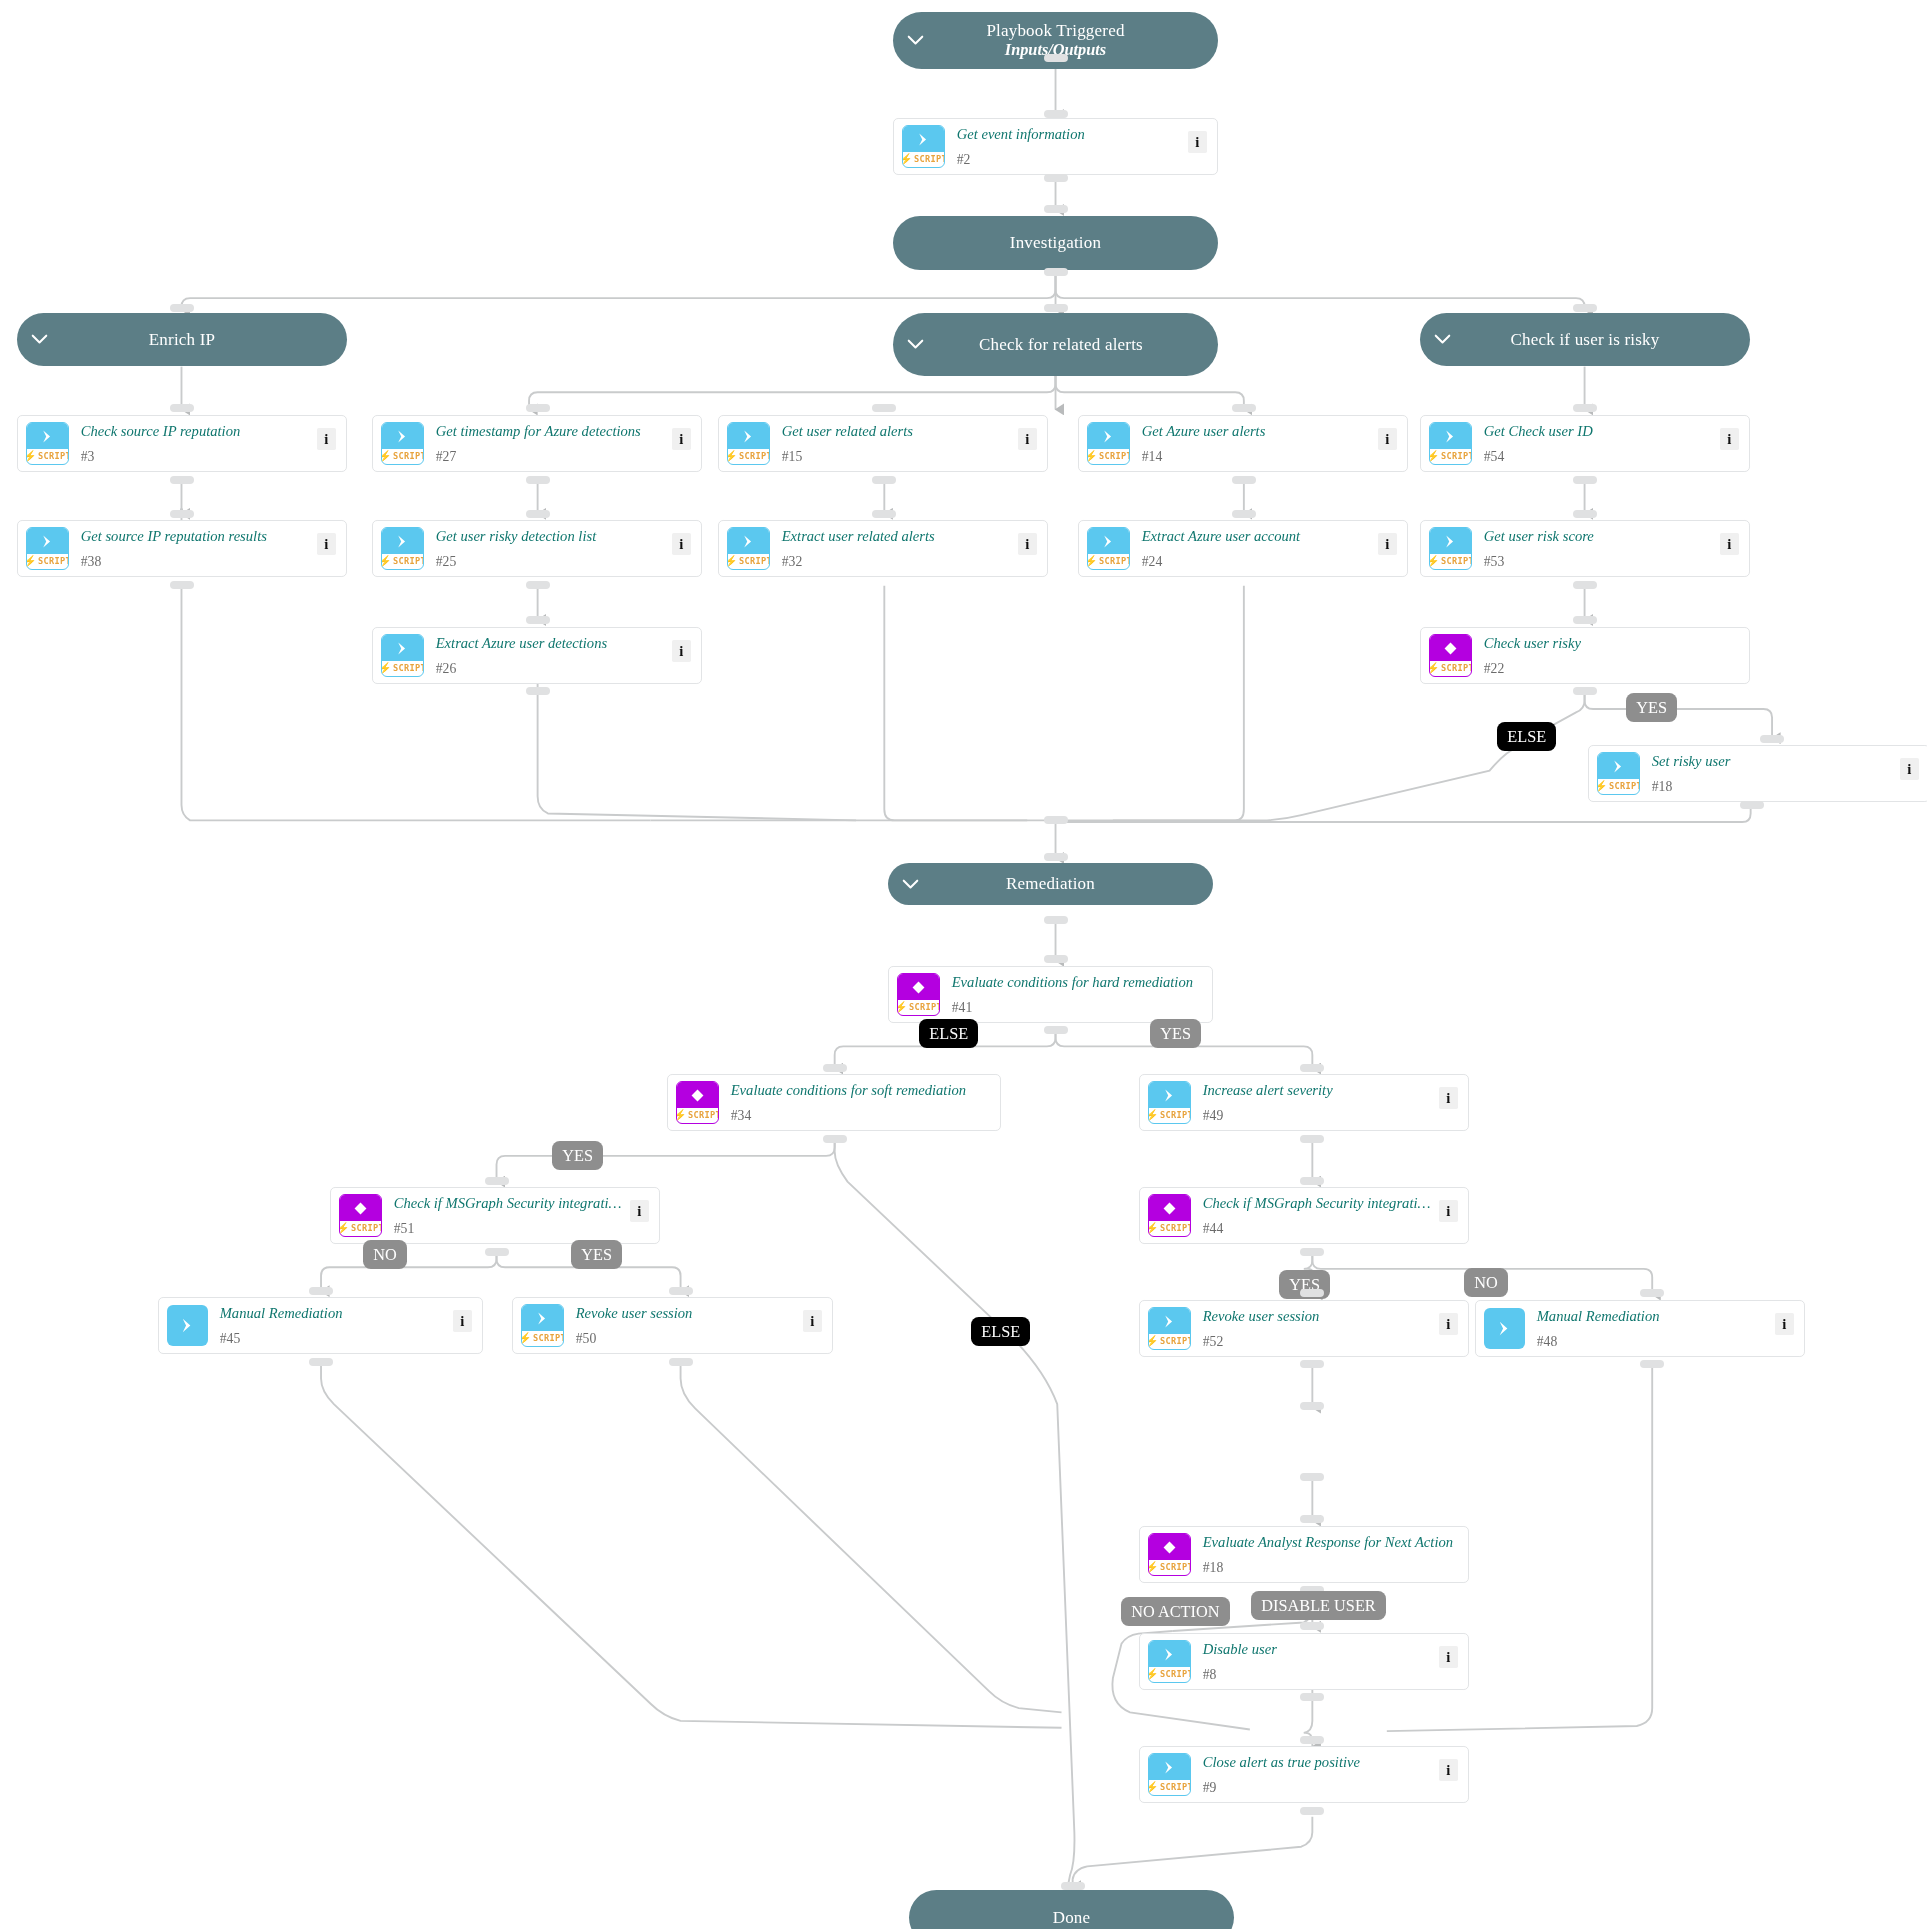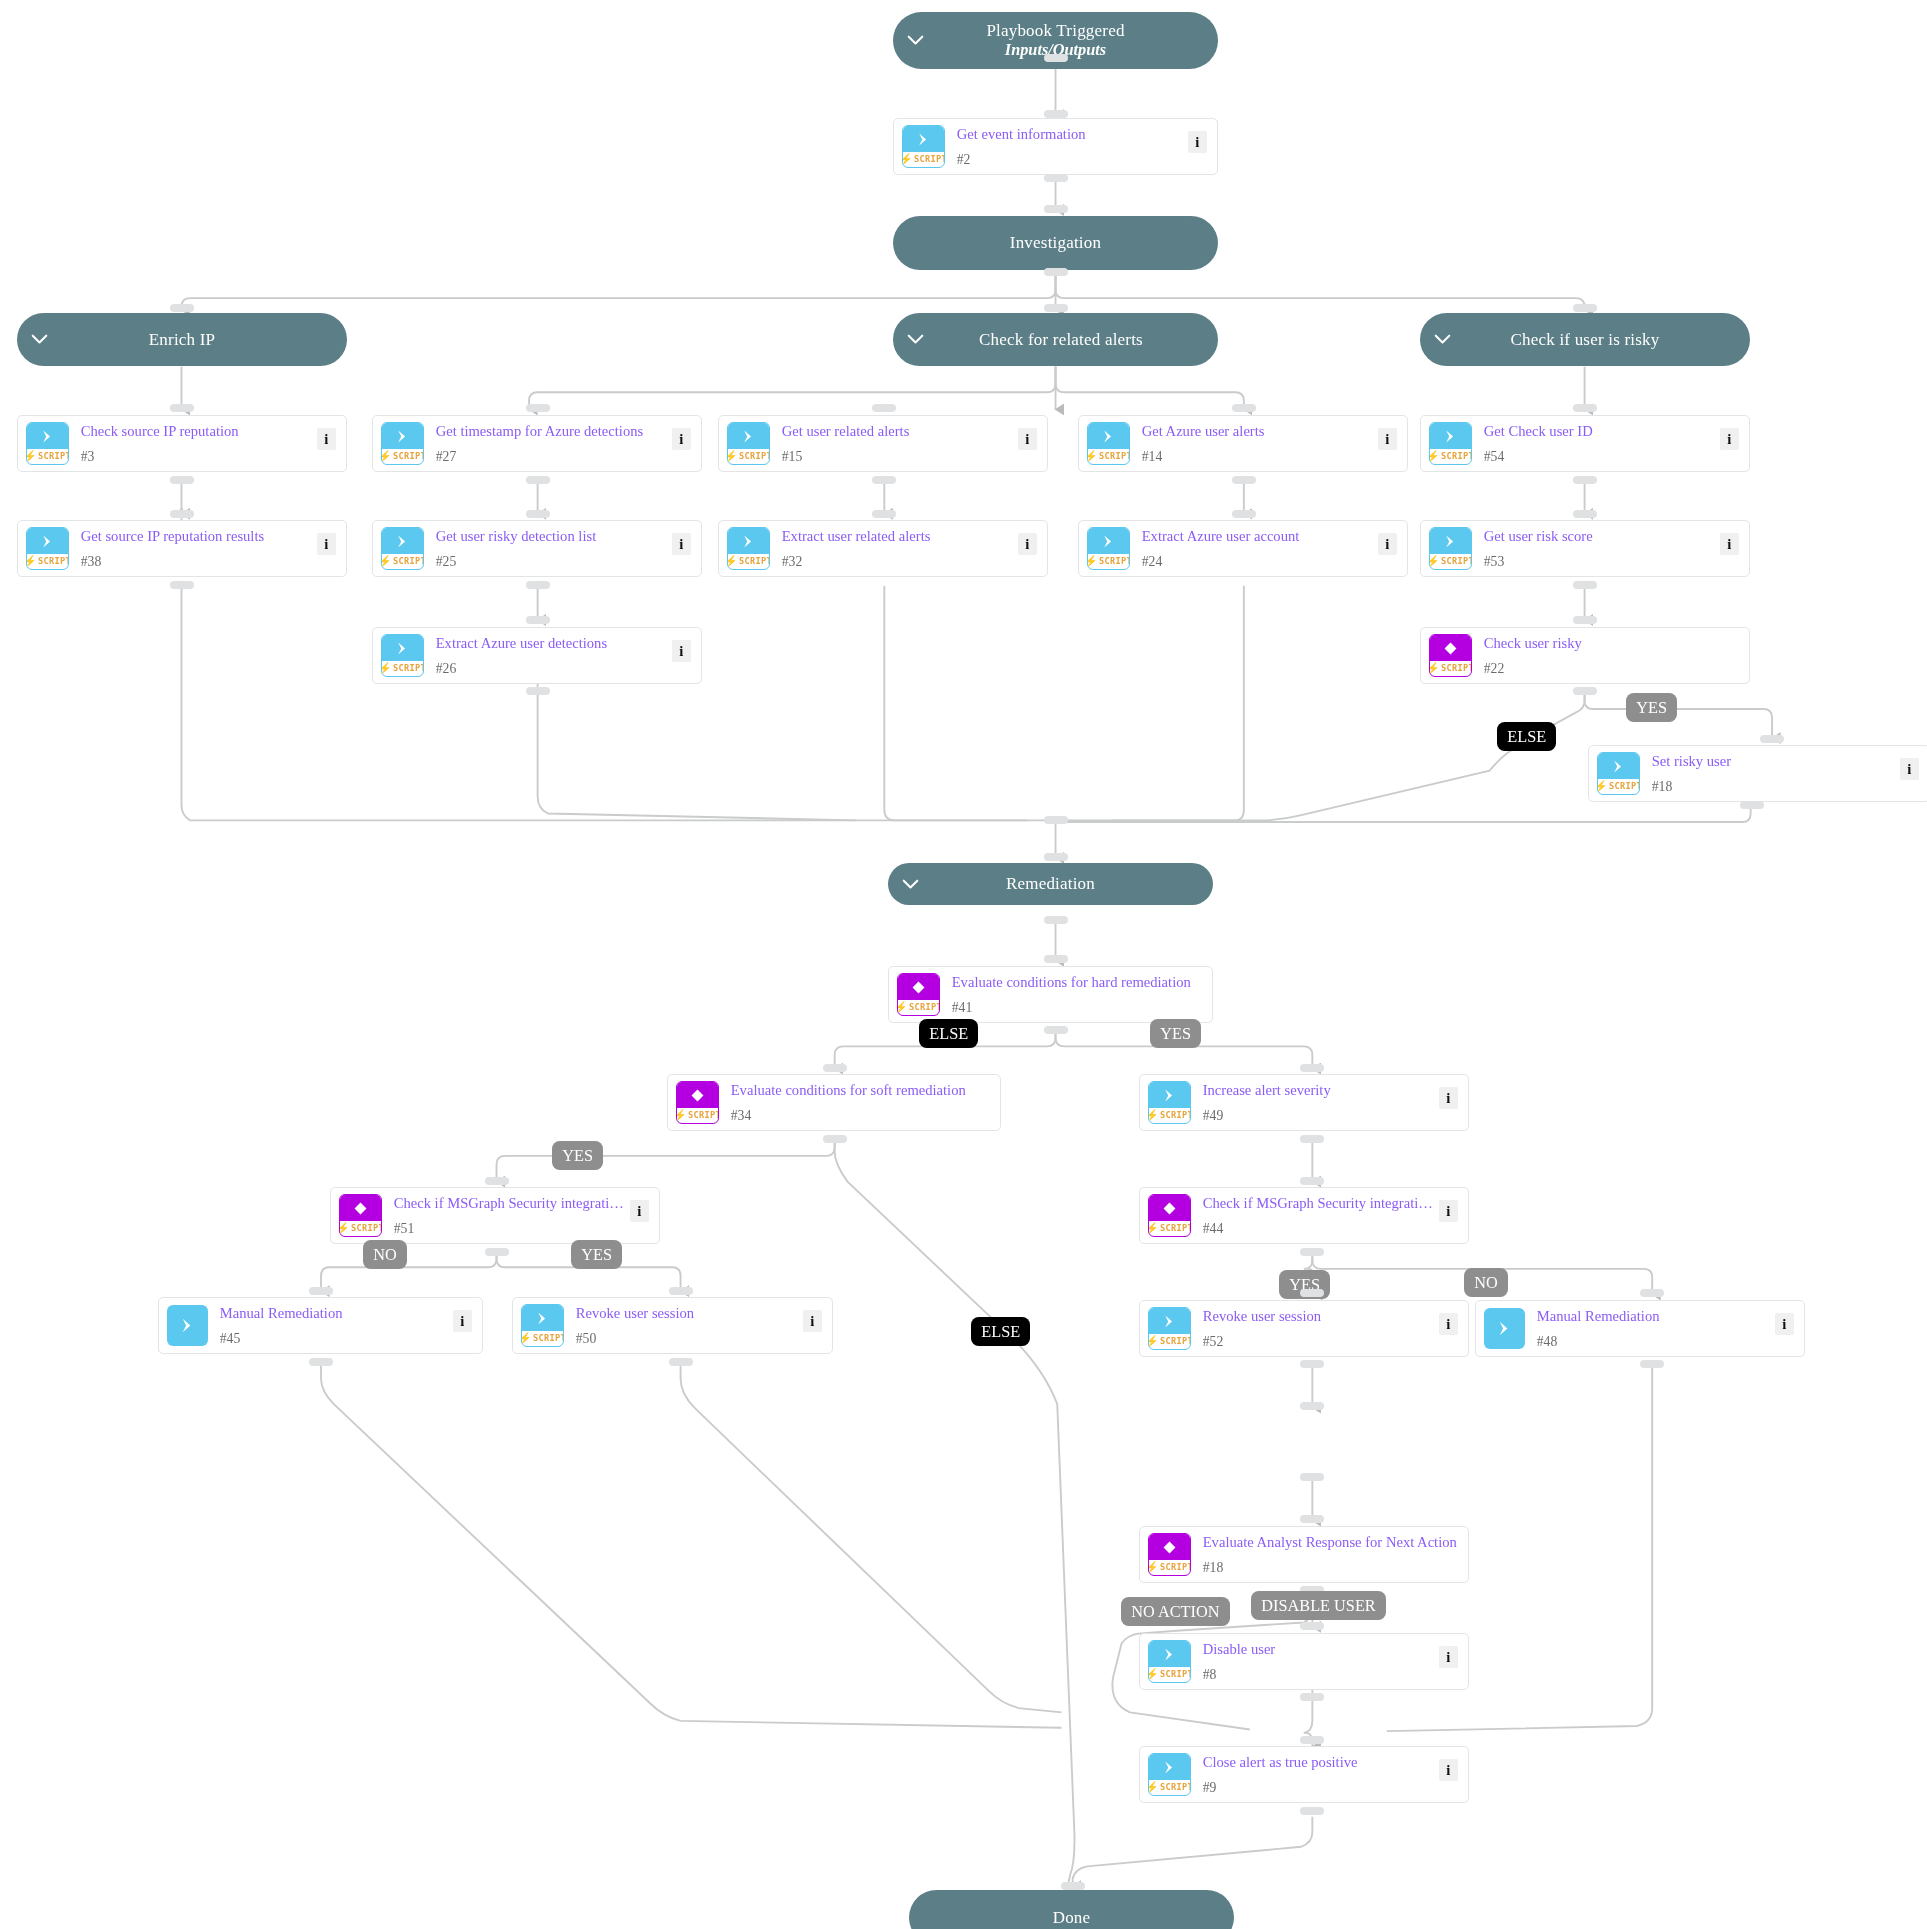--- a/index.html
+++ b/index.html
@@ -28,21 +28,21 @@
   .card .ico .strip{position:absolute;left:0;right:0;bottom:0;height:15.4px;display:flex;align-items:center;justify-content:center;gap:0.9px;}
   .card .ico .strip .sb{font-size:8.6px;font-weight:bold;color:#e8a33d;font-family:"DejaVu Sans Mono","Liberation Mono",monospace;letter-spacing:0.3px;}
   .card .ico .strip .bolt{color:#f6b11e;font-size:11px;line-height:1;}
   .ico.blue .top{background:#5bc8ef;}
   .ico.purple{border-color:#b400e0 !important;}
   .ico.purple .top{background:#b400e0;}
   .ico.plainblue{background:#5bc8ef;}
   .ico.teal{background:#35c2b0;}
   .chev{display:block;}
   .card .body{flex:1;min-width:0;padding:0 5.1px 0 12px;}
-  .card .ttl{font-size:14.6px;color:#8b5cf6;white-space:nowrap;overflow:hidden;text-overflow:ellipsis;line-height:1.2;}
+  .card .ttl{font-size:14.6px;color:#0f766e;white-space:nowrap;overflow:hidden;text-overflow:ellipsis;line-height:1.2;font-style:italic;}
   .card .num{font-size:13.7px;color:#6b6b6b;margin-top:9.4px;line-height:1;}
   .card .info{flex:0 0 auto;width:19px;height:22px;margin-right:10.3px;background:#f0f0f0;border-radius:1.7px;
         display:flex;align-items:center;justify-content:center;font-weight:bold;font-size:14.6px;color:#111;align-self:flex-start;margin-top:12px;}
 
   
   .elabel{position:absolute;border-radius:7.7px;color:#fff;display:flex;align-items:center;justify-content:center;
         font-size:16.3px;padding:0 10.3px;height:29px;box-sizing:border-box;white-space:nowrap;}
   .elabel.yes,.elabel.no,.elabel.gray{background:#8e8e8e;}
   .elabel.else{background:#000;}
 
@@ -203,21 +203,21 @@
   <div class="pill" style="left:17px;top:313px;width:330px;height:53px;">
     <span class="caret">
         <svg width="17" height="11" viewBox="0 0 20 13">
           <path d="M2,2 L10,10 L18,2" stroke="#fff" stroke-width="2.4" fill="none" stroke-linecap="round" stroke-linejoin="round"></path>
         </svg>
       </span>
     <span class="ptext"><span class="ptitle">Enrich IP</span></span>
   </div>
 
   <div class="nub" style="left:1044px;top:304px;"></div>
-  <div class="pill" style="left:893px;top:313px;width:325px;height:53px;gap:11px;">
+  <div class="pill" style="left:893px;top:313px;width:325px;height:63px;gap:11px;">
     <span class="caret">
         <svg width="17" height="11" viewBox="0 0 20 13">
           <path d="M2,2 L10,10 L18,2" stroke="#fff" stroke-width="2.4" fill="none" stroke-linecap="round" stroke-linejoin="round"></path>
         </svg>
       </span>
     <span class="ptext"><span class="ptitle">Check for related alerts</span></span>
   </div>
 
   <div class="nub" style="left:1573px;top:304px;"></div>
   <div class="pill" style="left:1420px;top:313px;width:330px;height:53px;">

